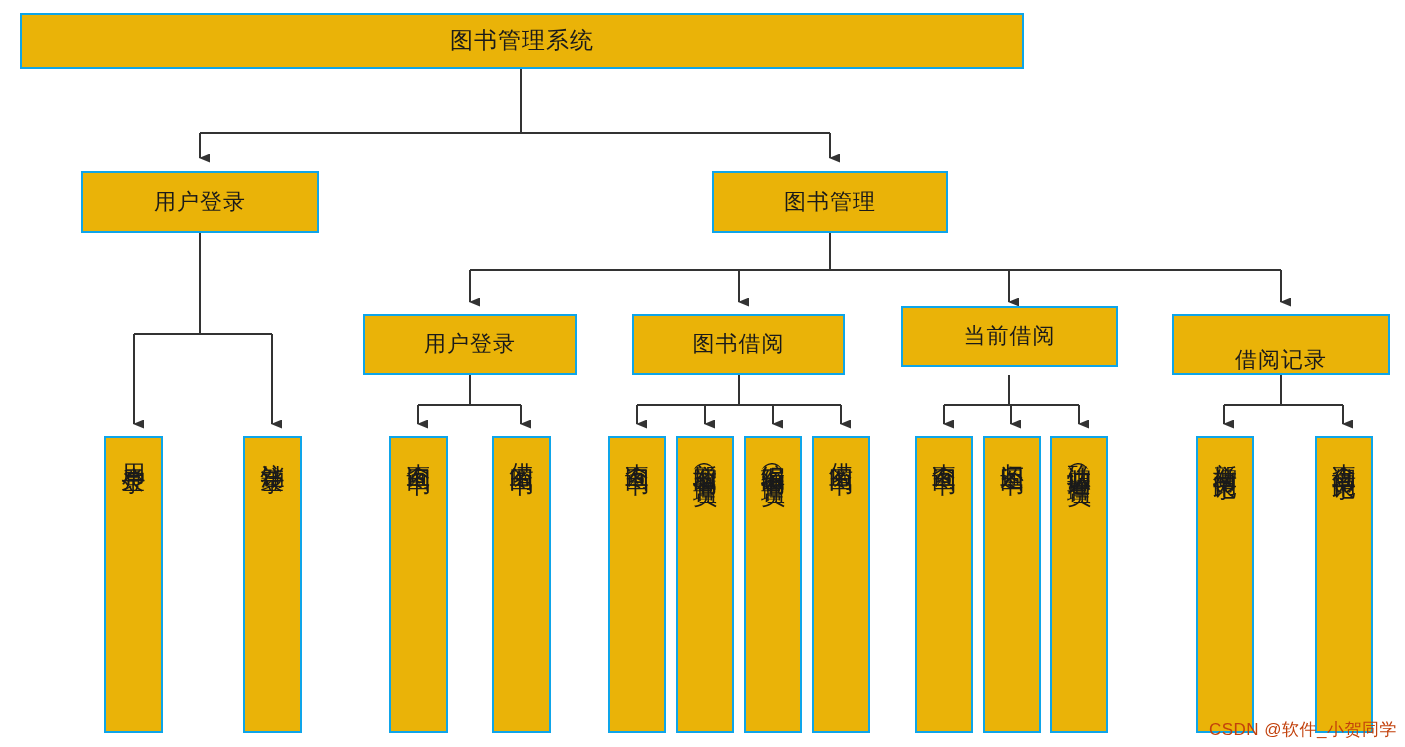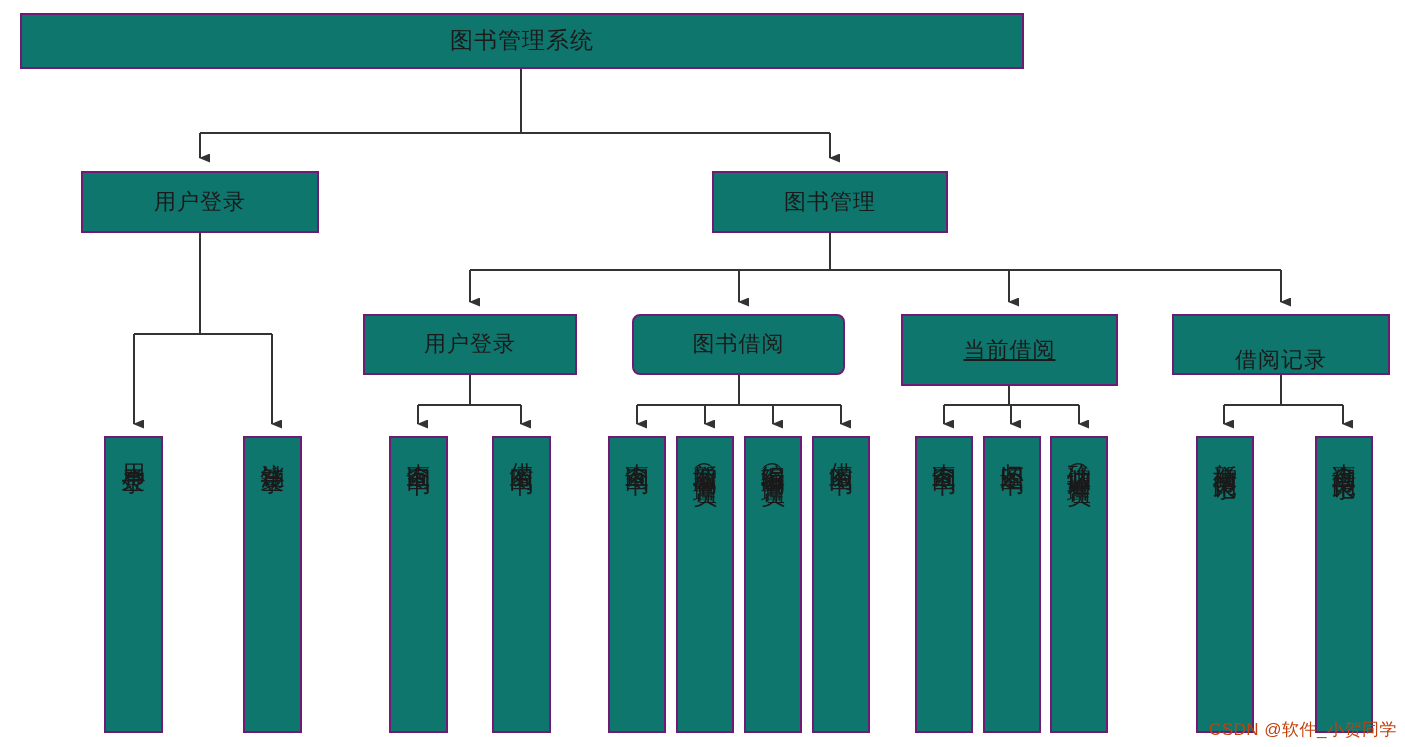--- a/index.html
+++ b/index.html
@@ -22,22 +22,22 @@
   svg#connector-layer {
     position: absolute;
     left: 0;
     top: 0;
     width: 1405px;
     height: 747px;
   }
   .node {
     position: absolute;
     box-sizing: border-box;
-    background: #0f766e;
-    border: 2px solid #701a75;
+    background: #eab308;
+    border: 2px solid #0ea5e9;
     display: flex;
     align-items: center;
     justify-content: center;
     color: #1a1a1a;
   }
   .node-label {
     display: block;
     text-align: center;
     line-height: 1.12;
     color: #1a1a1a;
@@ -138,25 +138,25 @@
   </div>
 
   <div class="node horizontal" style="left:712px; top:171px; width:236px; height:62px;">
     <span class="node-label">图书管理</span>
   </div>
 
   <div class="node horizontal" style="left:363px; top:314px; width:214px; height:61px;">
     <span class="node-label">用户登录</span>
   </div>
 
-  <div class="node horizontal" style="left:632px; top:314px; width:213px; height:61px;border-radius:8px;">
+  <div class="node horizontal" style="left:632px; top:314px; width:213px; height:61px;">
     <span class="node-label">图书借阅</span>
   </div>
 
-  <div class="node horizontal" style="left:901px; top:314px; width:217px; height:72px;text-decoration:underline;">
+  <div class="node horizontal" style="left:901px; top:306px; width:217px; height:61px;">
     <span class="node-label">当前借阅</span>
   </div>
 
   <div class="node horizontal" style="left:1172px; top:314px; width:218px; height:61px;align-items:flex-end;">
     <span class="node-label">借阅记录</span>
   </div>
 
   <div class="node vertical" style="left:104px; top:436px; width:59px; height:297px;">
     <span class="node-label">用户登录</span>
   </div>

